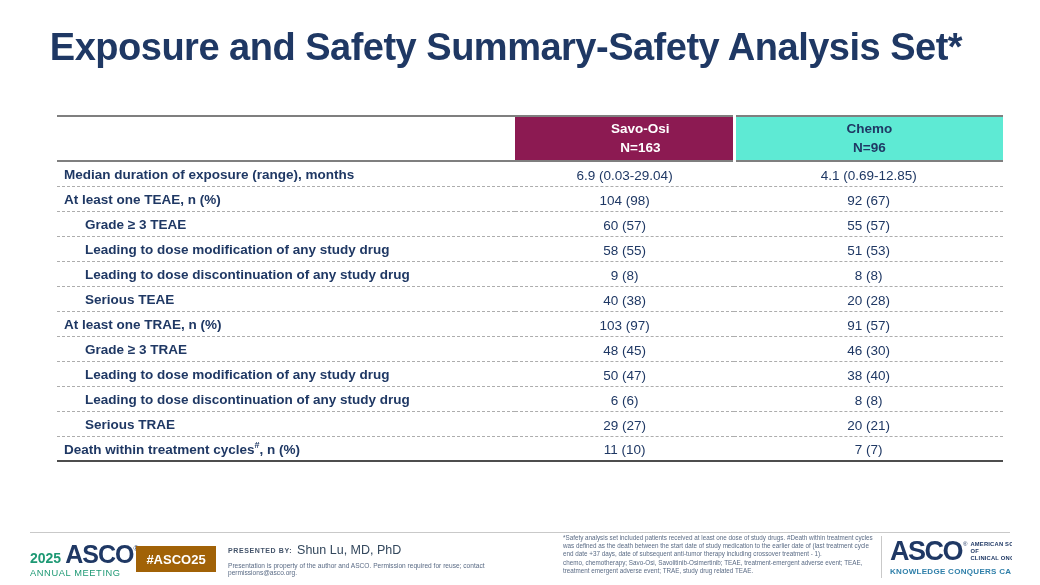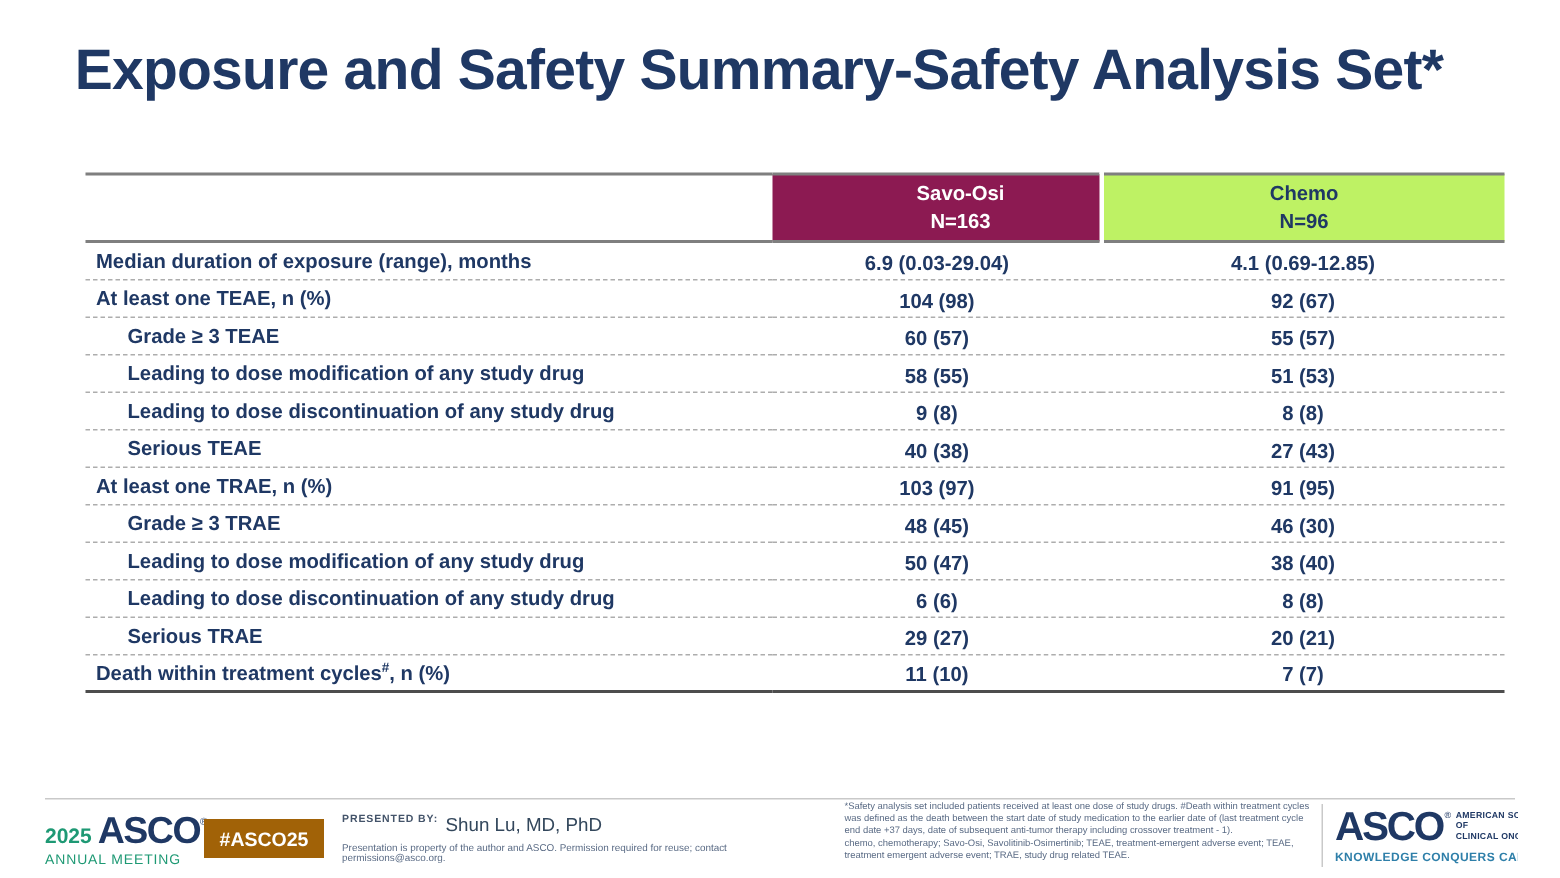--- a/index.html
+++ b/index.html
@@ -27,35 +27,35 @@
   .safety-table col.c-savo  { width: 23.2%; }
   .safety-table col.c-chemo { width: 28.4%; }
 
   .safety-table thead th {
     height: 45px; font-size: 13.5px; font-weight: bold;
     text-align: center; vertical-align: middle; line-height: 1.35;
     border-top: 2px solid #7F7F7F; border-bottom: 2px solid #7F7F7F;
   }
   th.h-blank { background: #ffffff; }
   th.h-savo  { background: #8C1A52; color: #ffffff; padding-left: 33px; }
-  th.h-chemo { background: #bef264; color: #1F3864; border-left: 3px solid #ffffff; }
+  th.h-chemo { background: #5eead4; color: #1F3864; border-left: 3px solid #ffffff; }
 
   .safety-table tbody td {
     height: 25px; border-bottom: 1px dashed #ADADAD;
     font-size: 13.5px; overflow: hidden; white-space: nowrap;
   }
   .safety-table tbody tr.last-row td { border-bottom: 2px solid #4D4D4D; }
   td.row-label {
     font-weight: bold; text-align: left; vertical-align: top;
     padding: 3px 2px 0 7px;
   }
   td.row-label.indent { padding-left: 28px; }
   td.row-label sup { font-size: 9px; }
   td.row-value {
-    font-weight: bold; font-size: 13px; text-align: center;
+    font-weight: normal; font-size: 13px; text-align: center;
     vertical-align: bottom; padding-bottom: 3px;
   }
 
   
   .footer-rule {
     position: absolute; top: 532px; left: 30px; width: 980px;
     height: 1px; background: #C9C9C9;
   }
 
   .am-logo { position: absolute; left: 30px; top: 542px; }
@@ -65,21 +65,21 @@
   .am-reg  { color: #1F3864; font-size: 7px; vertical-align: top; position: relative; top: -12px; }
   .am-sub  { color: #1E9974; font-size: 9.3px; letter-spacing: 0.6px; margin-top: 1px; }
 
   .hashtag-badge {
     position: absolute; left: 136px; top: 546px; width: 80px; height: 26px;
     background: #a16207; color: #ffffff; font-size: 13px; font-weight: bold;
     display: flex; align-items: center; justify-content: center;
   }
 
   .presenter { position: absolute; left: 228px; top: 543px; width: 320px; }
-  .pb-line { display: flex; align-items: flex-start; }
+  .pb-line { display: flex; align-items: center; }
   .pb-label { font-size: 7px; font-weight: 600; color: #44546A; letter-spacing: 0.6px; margin-right: 5px; }
   .pb-name  { font-size: 12.5px; color: #33475C; }
   .pb-disclaimer { font-size: 6.6px; color: #5A6B85; margin-top: 5px; }
 
   .footnotes {
     position: absolute; left: 563px; top: 534px; width: 314px;
     font-size: 6.3px; line-height: 1.3; color: #5A6B85;
   }
   .footnotes p { margin: 0; }
 
@@ -143,26 +143,26 @@
           <td class="row-value">51 (53)</td>
         </tr>
         <tr>
           <td class="row-label indent"><span>Leading to dose discontinuation of any study drug</span><sup></sup><span></span></td>
           <td class="row-value">9 (8)</td>
           <td class="row-value">8 (8)</td>
         </tr>
         <tr>
           <td class="row-label indent"><span>Serious TEAE</span><sup></sup><span></span></td>
           <td class="row-value">40 (38)</td>
-          <td class="row-value">27 (43)</td>
+          <td class="row-value">20 (28)</td>
         </tr>
         <tr>
           <td class="row-label"><span>At least one TRAE, n (%)</span><sup></sup><span></span></td>
           <td class="row-value">103 (97)</td>
-          <td class="row-value">91 (95)</td>
+          <td class="row-value">91 (57)</td>
         </tr>
         <tr>
           <td class="row-label indent"><span>Grade ≥ 3 TRAE</span><sup></sup><span></span></td>
           <td class="row-value">48 (45)</td>
           <td class="row-value">46 (30)</td>
         </tr>
         <tr>
           <td class="row-label indent"><span>Leading to dose modification of any study drug</span><sup></sup><span></span></td>
           <td class="row-value">50 (47)</td>
           <td class="row-value">38 (40)</td>

